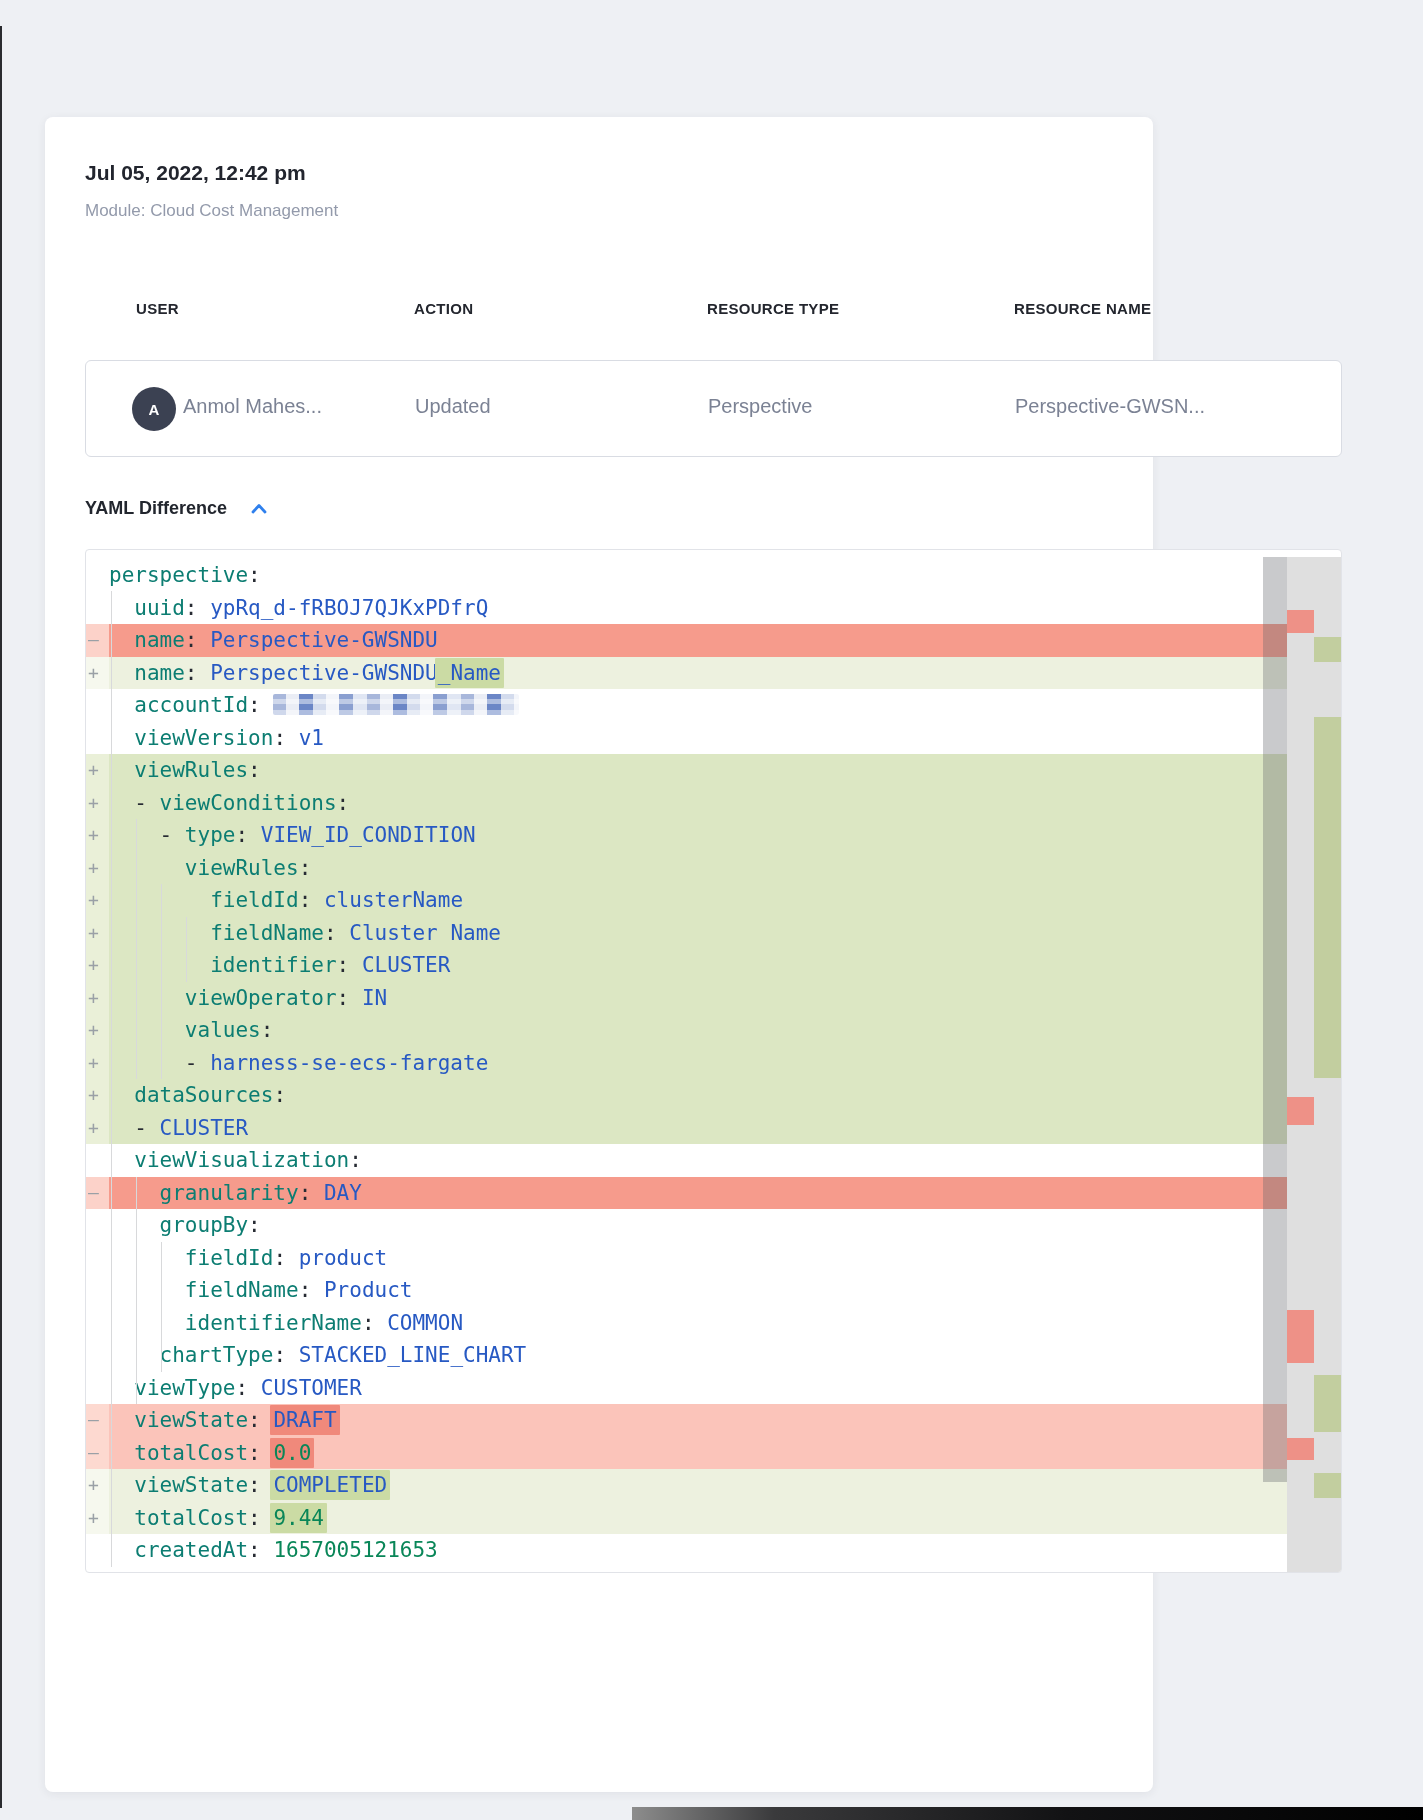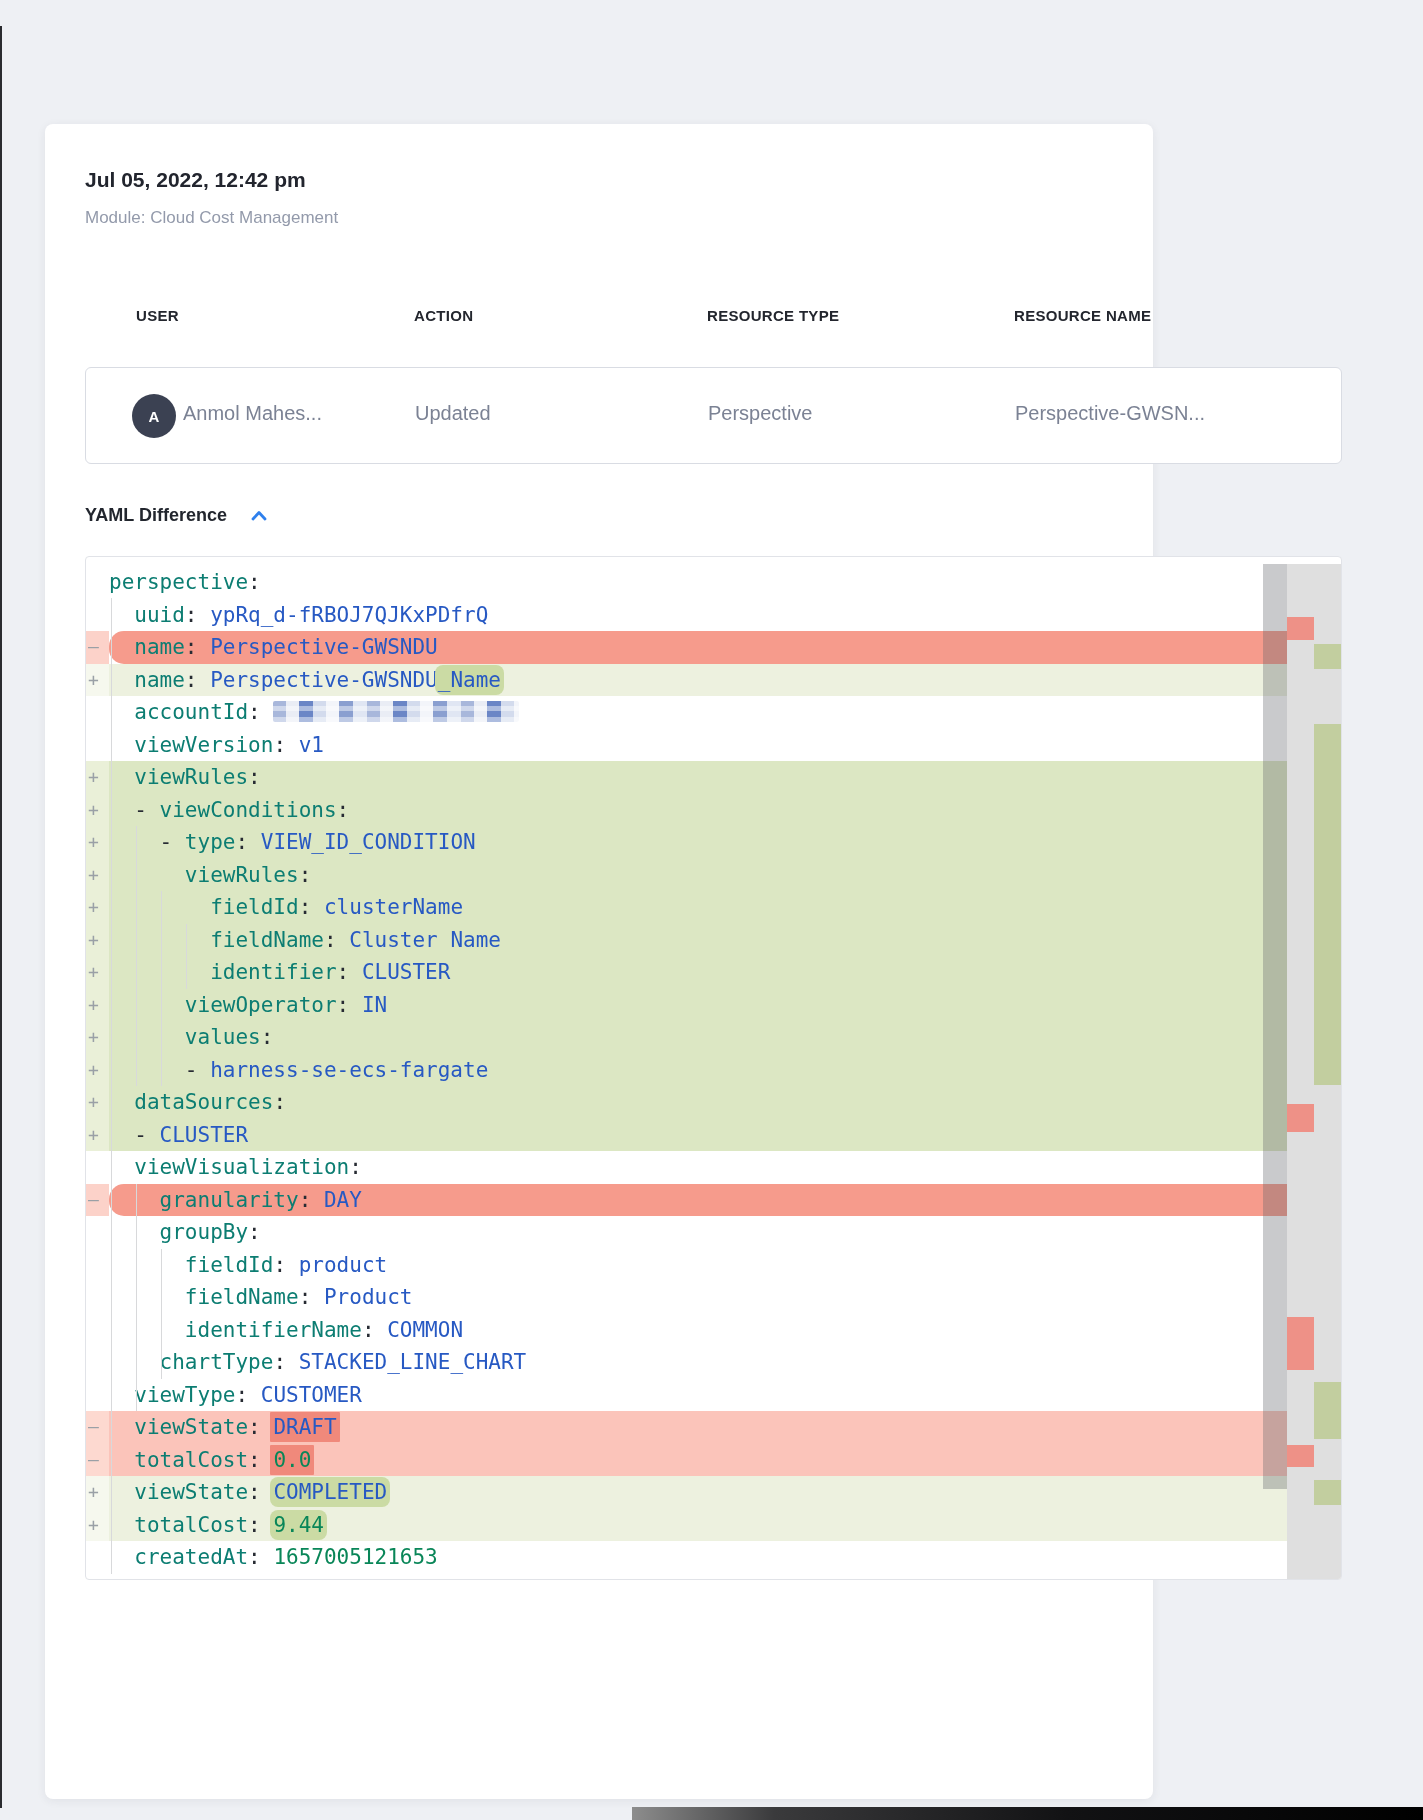--- a/index.html
+++ b/index.html
@@ -5,21 +5,21 @@
   html,body{margin:0;padding:0;}
   body{font-family:"Liberation Sans",sans-serif;background:#e4e6ea;}
   .screen{position:relative;width:1423px;height:1820px;background:#eef0f4;overflow:hidden;}
   .left-edge{position:absolute;left:0;top:26px;width:2px;height:1782px;background:#2a2b2f;}
   
   .topbar{position:absolute;left:0;top:0;width:1423px;height:70px;background:#ffffff;
           border-top:1px solid #d7d8dc;border-bottom:1px solid #d8dadf;box-shadow:0 1px 2px rgba(0,0,0,.05);box-sizing:border-box;}
   .title{position:absolute;left:30px;top:16px;font-size:26px;font-weight:700;color:#191d26;letter-spacing:.2px;}
   .close-btn{position:absolute;right:26px;top:22px;width:24px;height:24px;cursor:pointer;}
   
-  .card{position:absolute;left:45px;top:124px;width:1108px;height:1675px;background:#ffffff;border-radius:8px;
+  .card{position:absolute;left:45px;top:117px;width:1108px;height:1675px;background:#ffffff;border-radius:8px;
         box-shadow:0 2px 10px rgba(40,41,61,.07);}
   .ts{position:absolute;left:40px;top:44px;font-size:21px;font-weight:700;color:#22252e;}
   .module{position:absolute;left:40px;top:84px;font-size:17px;font-weight:500;color:#939aab;}
   .thead span{position:absolute;top:183px;font-size:15px;font-weight:700;color:#23262e;letter-spacing:.3px;}
   .c1{left:91px;} .c2{left:369px;} .c3{left:662px;} .c4{left:969px;}
   .rowbox{position:absolute;left:40px;top:243px;width:1257px;height:97px;border:1px solid #d9dce3;border-radius:6px;
           background:#fff;box-sizing:border-box;}
   .avatar{position:absolute;left:46px;top:26px;width:44px;height:44px;border-radius:50%;background:#3b4152;
           color:#fff;font-size:15px;font-weight:700;display:flex;align-items:center;justify-content:center;}
   .cell{position:absolute;top:34px;font-size:20px;color:#7b8294;}
@@ -28,26 +28,26 @@
   .yaml-label span{font-size:18px;font-weight:600;color:#22262e;}
   
   .diff{position:absolute;left:40px;top:432px;width:1257px;height:1024px;border:1px solid #e1e3e8;border-radius:4px;
         box-sizing:border-box;background:#fff;overflow:hidden;}
   .dlines{position:absolute;left:0;top:9px;width:100%;}
   .dline{display:flex;height:32.5px;}
   .gut{width:23px;flex:0 0 23px;padding-left:2px;font-family:"DejaVu Sans Mono",monospace;font-size:18px;
        line-height:32.5px;color:#9aa0a6;box-sizing:border-box;}
   .txt{flex:1;white-space:pre;font-family:"DejaVu Sans Mono",monospace;font-size:21px;line-height:32.5px;}
   .sk{color:var(--key);} .sv{color:var(--val);} .sn{color:var(--num);} .sp{color:var(--punct);}
-  .rem  .txt{background:var(--rem-bg);border-radius:15px;}  .rem  .gut{background:var(--rem-gut);}
+  .rem  .txt{background:var(--rem-bg);}  .rem  .gut{background:var(--rem-gut);}
   .rem2 .txt{background:var(--rem2-bg);} .rem2 .gut{background:var(--rem2-gut);}
   .add  .txt{background:var(--add-bg);}  .add  .gut{background:var(--add-gut);}
   .add2 .txt{background:var(--add2-bg);} .add2 .gut{background:var(--add2-gut);}
   .rem2 .hl,.rem .hl{background:var(--rem-hl);padding:3px 3px;margin:-3px -3px;border-radius:1px;}
-  .add2 .hl,.add .hl{background:var(--add-hl);padding:3px 3px;margin:-3px -3px;border-radius:8px;text-align:right;}
+  .add2 .hl,.add .hl{background:var(--add-hl);padding:3px 3px;margin:-3px -3px;border-radius:1px;text-align:right;}
   .redact{display:inline-block;width:246px;height:21px;vertical-align:middle;margin-top:-4px;border-radius:2px;
     background-image:
       repeating-linear-gradient(90deg,#9fb0d8 0 13px,#e8ecf5 13px 26px,#5b79c0 26px 40px,#cfd8ec 40px 53px,#f2f4fa 53px 66px,#7e95cc 66px 80px,#dde4f2 80px 94px),
       repeating-linear-gradient(0deg,rgba(255,255,255,.45) 0 5px,rgba(255,255,255,0) 5px 11px);
     background-blend-mode:lighten;opacity:.9;}
   .guide{position:absolute;width:1px;background:#d8d9db;}
   .thumb{position:absolute;top:7px;right:54px;width:24px;height:925px;background:rgba(98,101,105,.34);}
   .minimap{position:absolute;top:7px;right:0;width:54px;height:1017px;background:#dfdfdf;}
   .mblock{position:absolute;width:27px;}
   .mblock.L{left:0;background:var(--mini-red);}

